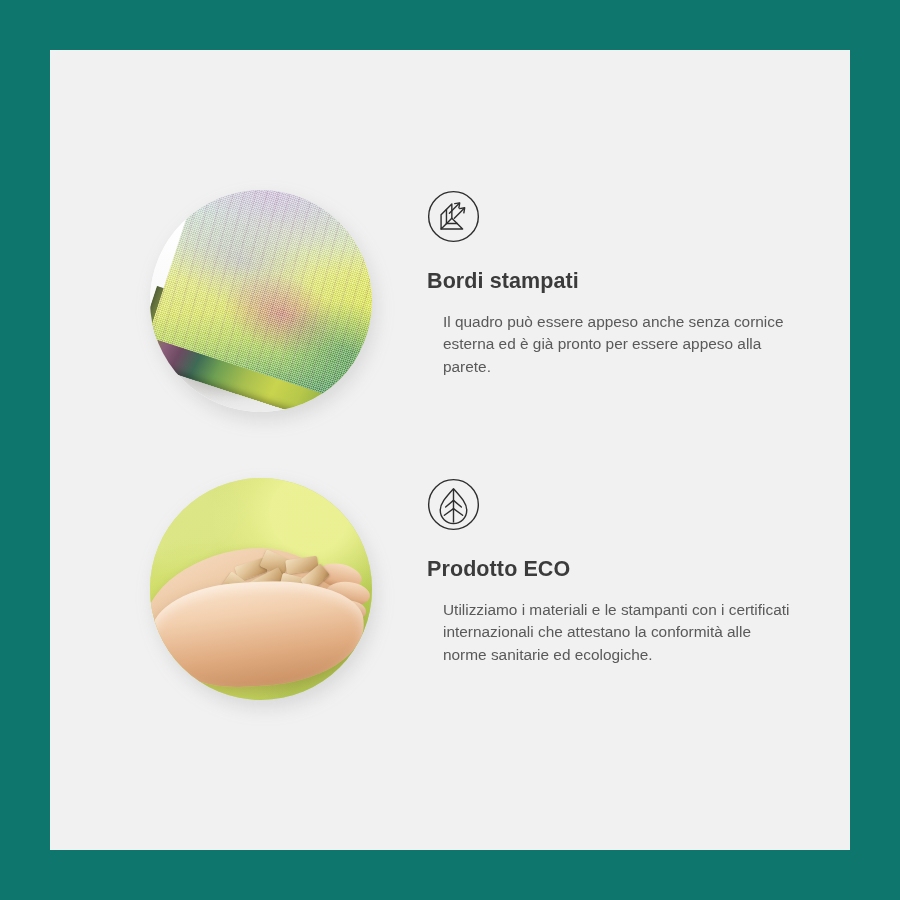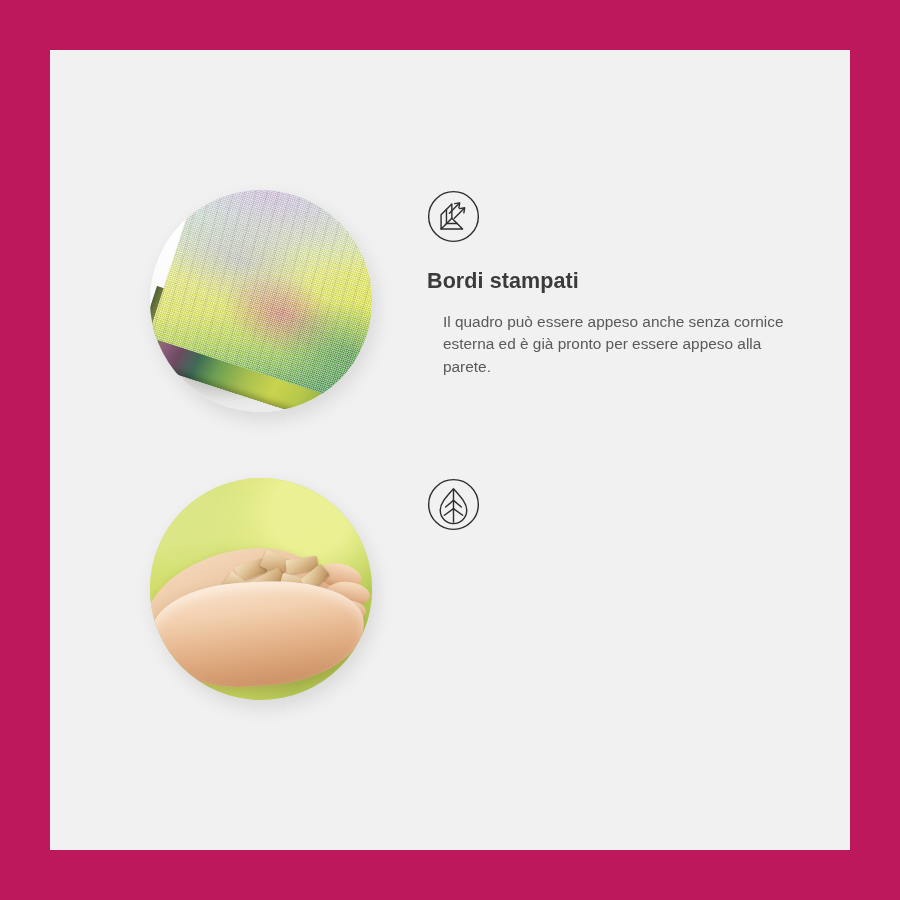--- a/index.html
+++ b/index.html
@@ -9,21 +9,21 @@
     height: 900px;
     background: #ffffff;
     font-family: "Liberation Sans", sans-serif;
     overflow: hidden;
   }
 
   #page {
     position: relative;
     width: 900px;
     height: 900px;
-    background: #be185d;
+    background: #0f766e;
   }
 
   
   #panel {
     position: absolute;
     left: 50px;
     top: 50px;
     width: 800px;
     height: 800px;
     background: #f1f1f1;
@@ -308,17 +308,19 @@
           <circle cx="32" cy="32" r="30" fill="none" stroke="#2e2e2e" stroke-width="1.7"></circle>
           <g fill="none" stroke="#2e2e2e" stroke-width="1.7" stroke-linecap="round" stroke-linejoin="round">
             <path d="M32 13 C42 24 48 31 48 39 A16 16 0 0 1 16 39 C16 31 22 24 32 13 Z"></path>
             <path d="M32 14 L32 53"></path>
             <path d="M32 27 L22.5 35"></path>
             <path d="M32 27 L41.5 35"></path>
             <path d="M32 37 L21 45"></path>
             <path d="M32 37 L43 45"></path>
           </g>
         </svg>
+        <h2 class="feature-title">Prodotto ECO</h2>
+        <p class="feature-desc">Utilizziamo i materiali e le stampanti con i certificati internazionali che attestano la conformità alle norme sanitarie ed ecologiche.</p>
       </div>
     </div>
 
   </div>
 </div>
 
 </body></html>

